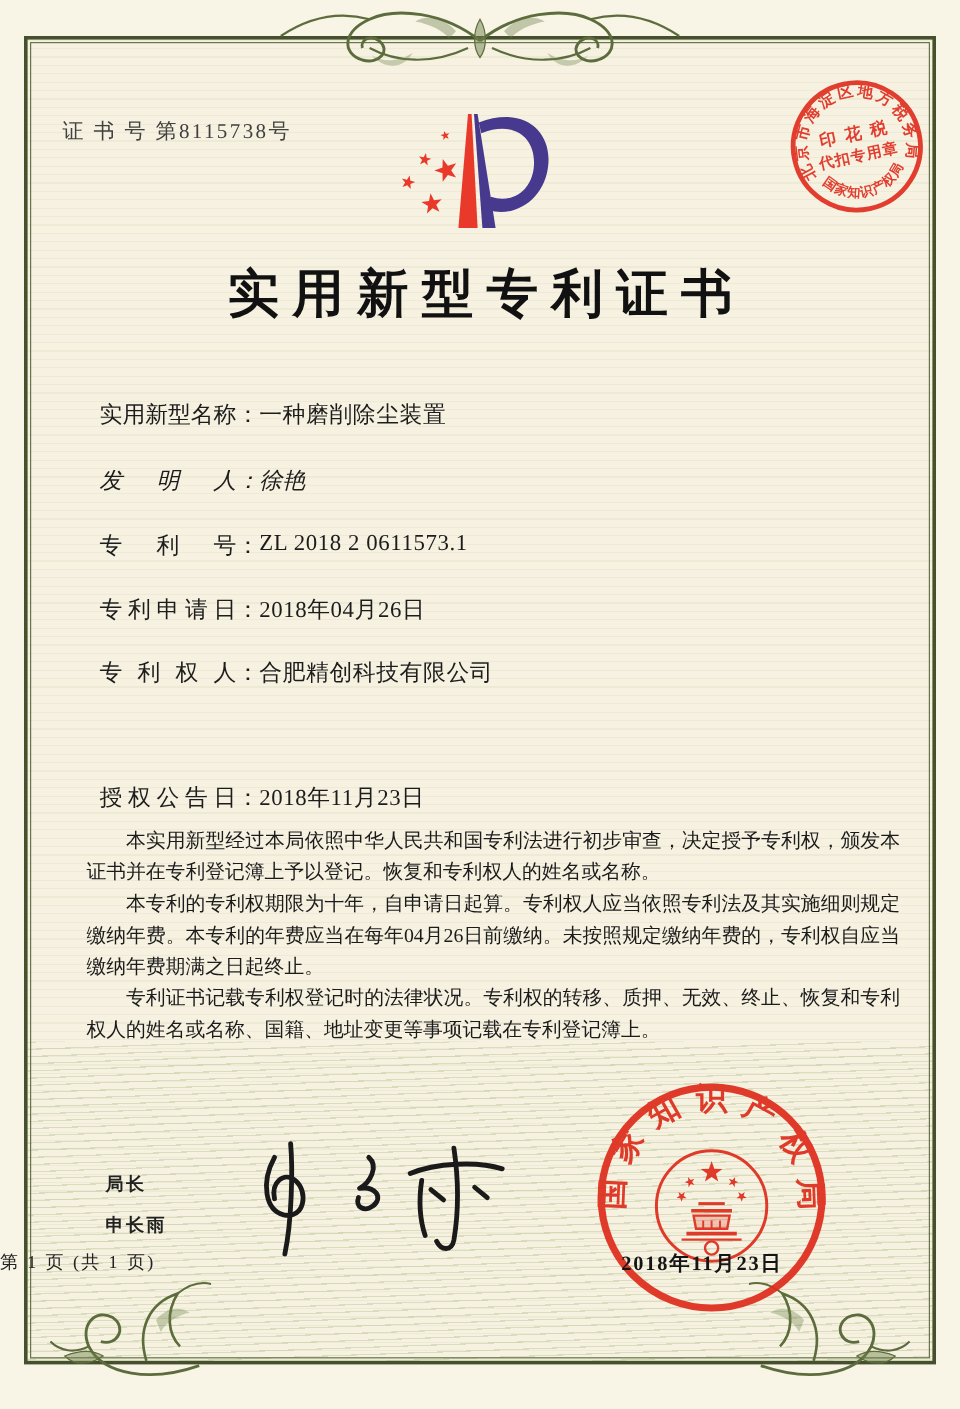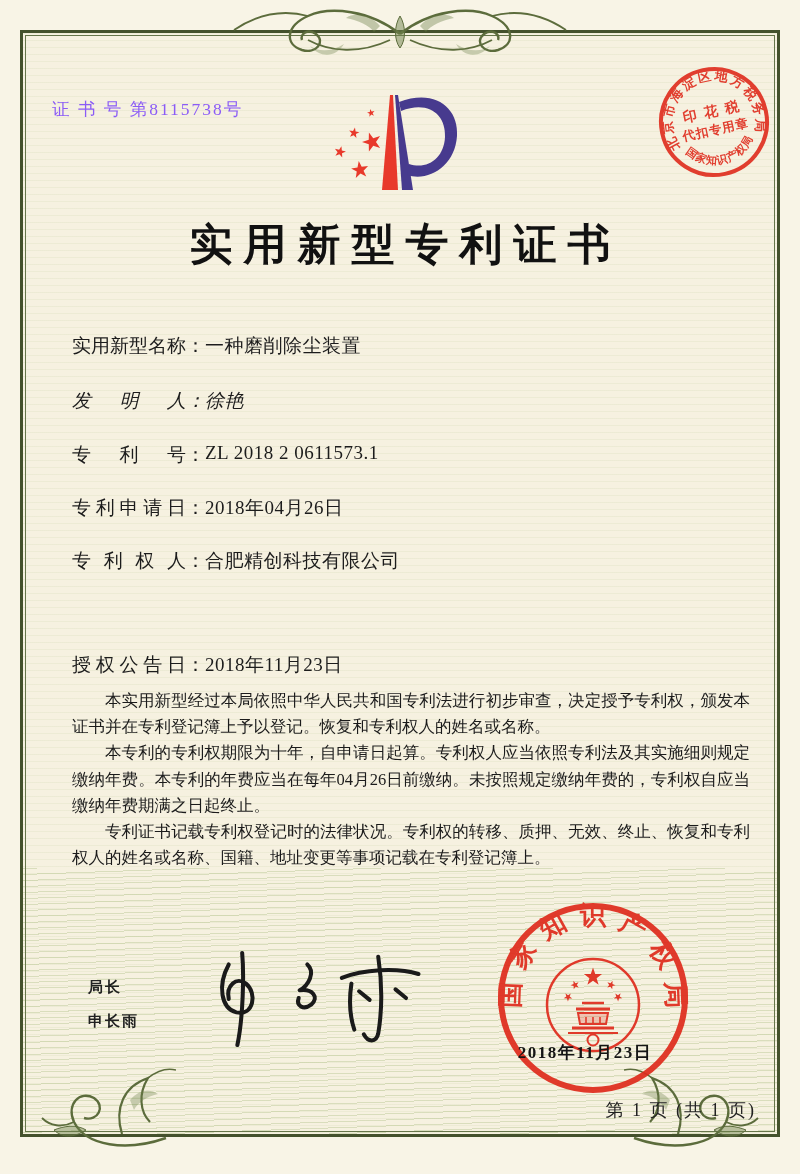--- a/index.html
+++ b/index.html
@@ -8,37 +8,37 @@
   .abs{position:absolute;}
   
   .inner-bg{position:absolute;left:20px;top:30px;right:20px;bottom:37px;background:#f6f1e0;}
   .tex-light{position:absolute;left:23px;top:33px;right:23px;bottom:40px;
     background:repeating-linear-gradient(180deg,rgba(170,190,130,0.12) 0 1px,transparent 1px 7px);}
   .tex-strong{position:absolute;left:23px;right:23px;top:868px;bottom:40px;
     background:repeating-linear-gradient(178deg,rgba(150,175,105,0.30) 0 1px,transparent 1px 6px);}
   
   .frame{position:absolute;left:20px;top:30px;right:20px;bottom:37px;border:3px solid #44512c;}
   .frame-inner{position:absolute;inset:2px;border:1px solid #66754a;}
-  .cert-no{left:52px;top:97px;font-size:17.5px;letter-spacing:2px;color:#8b5cf6;}
+  .cert-no{left:52px;top:97px;font-size:17.5px;letter-spacing:2px;color:#404040;}
   .title{left:0;right:0;top:216px;text-align:center;font-size:43px;font-weight:bold;
     letter-spacing:11px;padding-left:11px;color:#111;}
   .field-row{left:72px;width:680px;font-size:19px;color:#1c1c1c;}
-  .flabel{display:inline-block;width:114px;text-align:justify;text-align-last:justify;vertical-align:top;}
+  .flabel{display:inline-block;width:114px;text-align:justify;text-align-last:justify;vertical-align:top;margin-left:11px;}
   .fcolon{display:inline-block;vertical-align:top;}
   .fvalue{display:inline-block;vertical-align:top;letter-spacing:0.5px;}
   .fvalue-wrap{display:inline-block;vertical-align:top;width:552px;line-height:28px;letter-spacing:0.5px;}
   .grant-right{position:absolute;left:383px;top:0;}
   .body-text{left:72px;top:688px;width:678px;font-size:16.5px;line-height:26.2px;
     color:#1b1b1b;text-align:justify;}
   .body-text p{margin:0;text-indent:2em;}
   .sig-label{left:88px;font-size:15px;font-weight:600;color:#222;
     font-family:"Liberation Sans","DejaVu Sans",sans-serif;letter-spacing:2px;}
   .seal-date{left:500px;top:1041px;width:170px;text-align:center;font-size:17px;
     font-weight:bold;color:#151515;letter-spacing:1.5px;}
-  .footer{left:0;right:44px;top:1098px;text-align:right;font-size:18px;color:#222;letter-spacing:2px;}
+  .footer{left:0;right:44px;top:1043px;text-align:left;font-size:15px;color:#222;letter-spacing:2px;}
   svg{display:block;}
 </style>
 </head>
 <body>
 
 <div class="page">
 
   <div class="inner-bg"></div>
   <div class="tex-light"></div>
   <div class="tex-strong"></div>

